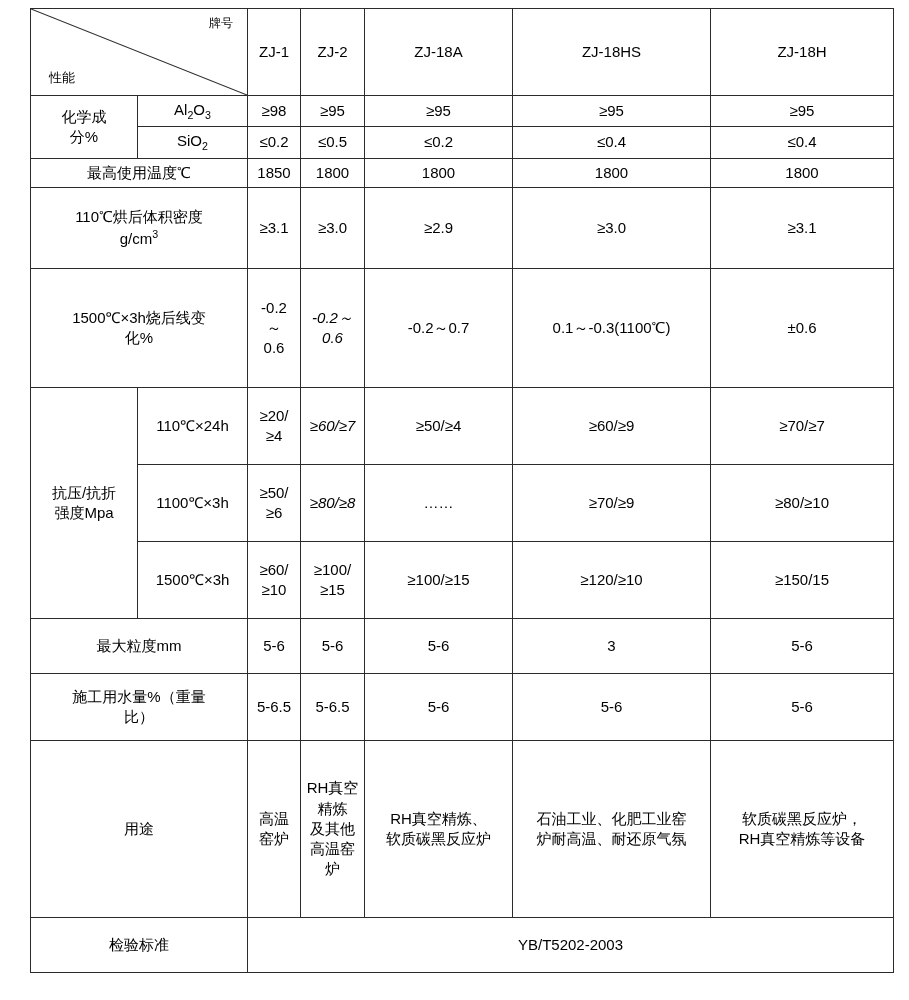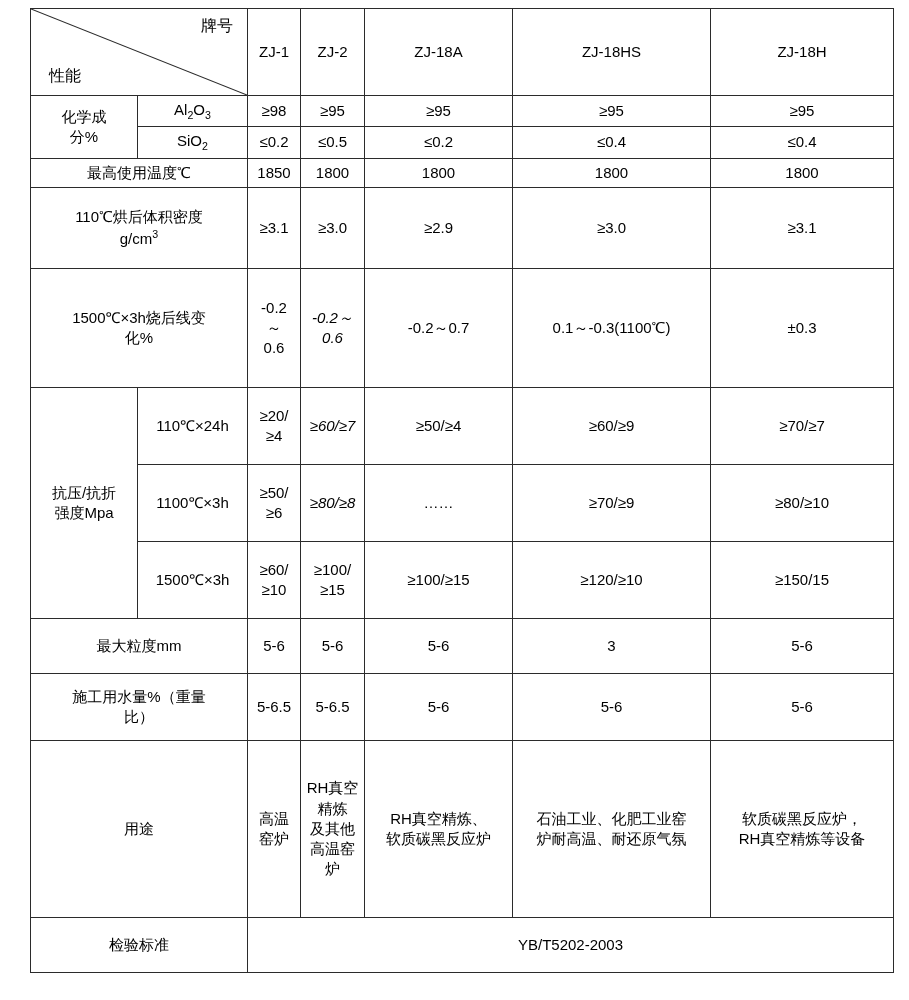--- a/index.html
+++ b/index.html
@@ -37,27 +37,27 @@
   .hdr-cell { height: 78px; }
   .corner {
     position: relative;
     padding: 0;
     height: 78px;
   }
   .corner .grade {
     position: absolute;
     top: 6px;
     right: 14px;
-    font-size: 16px;
+    font-size: 12px;
   }
   .corner .prop {
     position: absolute;
     bottom: 8px;
     left: 18px;
-    font-size: 16px;
+    font-size: 13px;
     font-family: Liberation Serif, serif;
   }
   .corner .slash {
     position: absolute;
     top: 0;
     left: 0;
     width: 100%;
     height: 100%;
   }
   .narrow { font-size: 14px; font-style: italic; }
@@ -156,21 +156,21 @@
         <div>1500℃×3h烧后线变</div>
         <div>化%</div>
       </td>
       <td class="multi small">-0.2
 ～
 0.6</td>
       <td class="multi narrow">-0.2～
 0.6</td>
       <td>-0.2～0.7</td>
       <td>0.1～-0.3(1100℃)</td>
-      <td>±0.3</td>
+      <td>±0.6</td>
     </tr>
 
     <tr>
       <td rowspan="3">
         <div>抗压/抗折</div>
         <div>强度Mpa</div>
       </td>
       <td style="height:68px">110℃×24h</td>
       <td class="multi small">≥20/
 ≥4</td>

